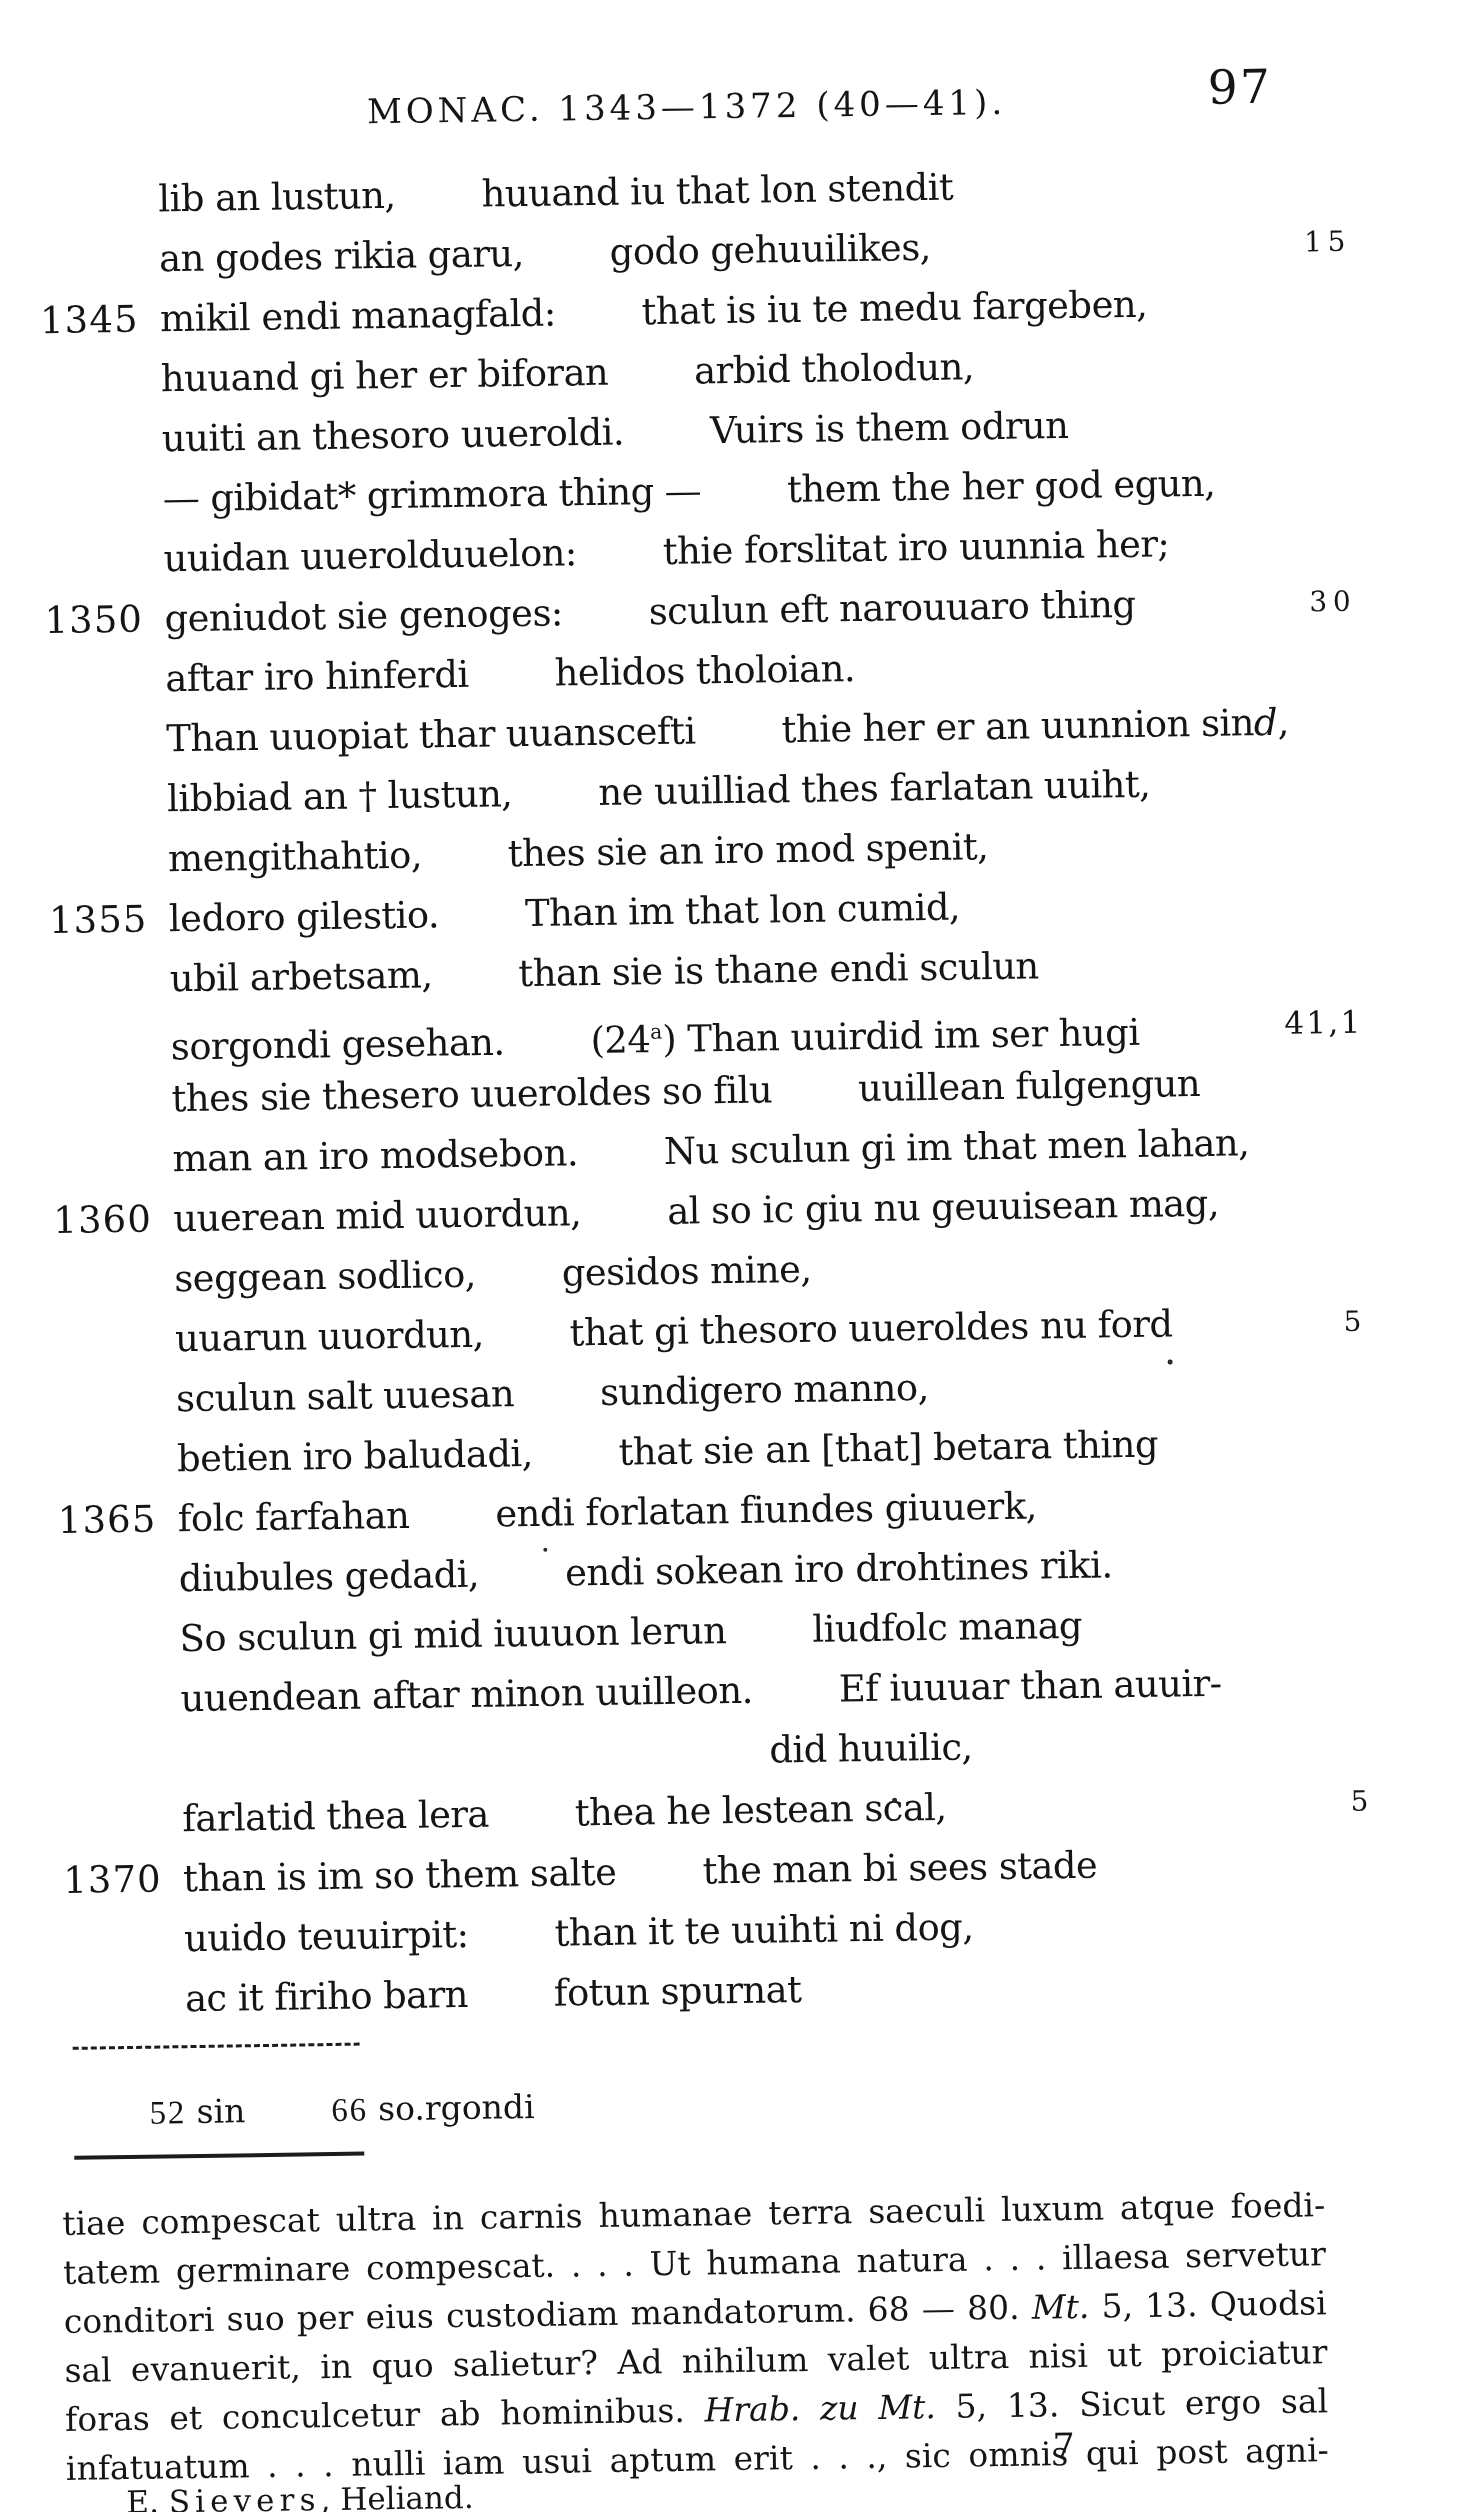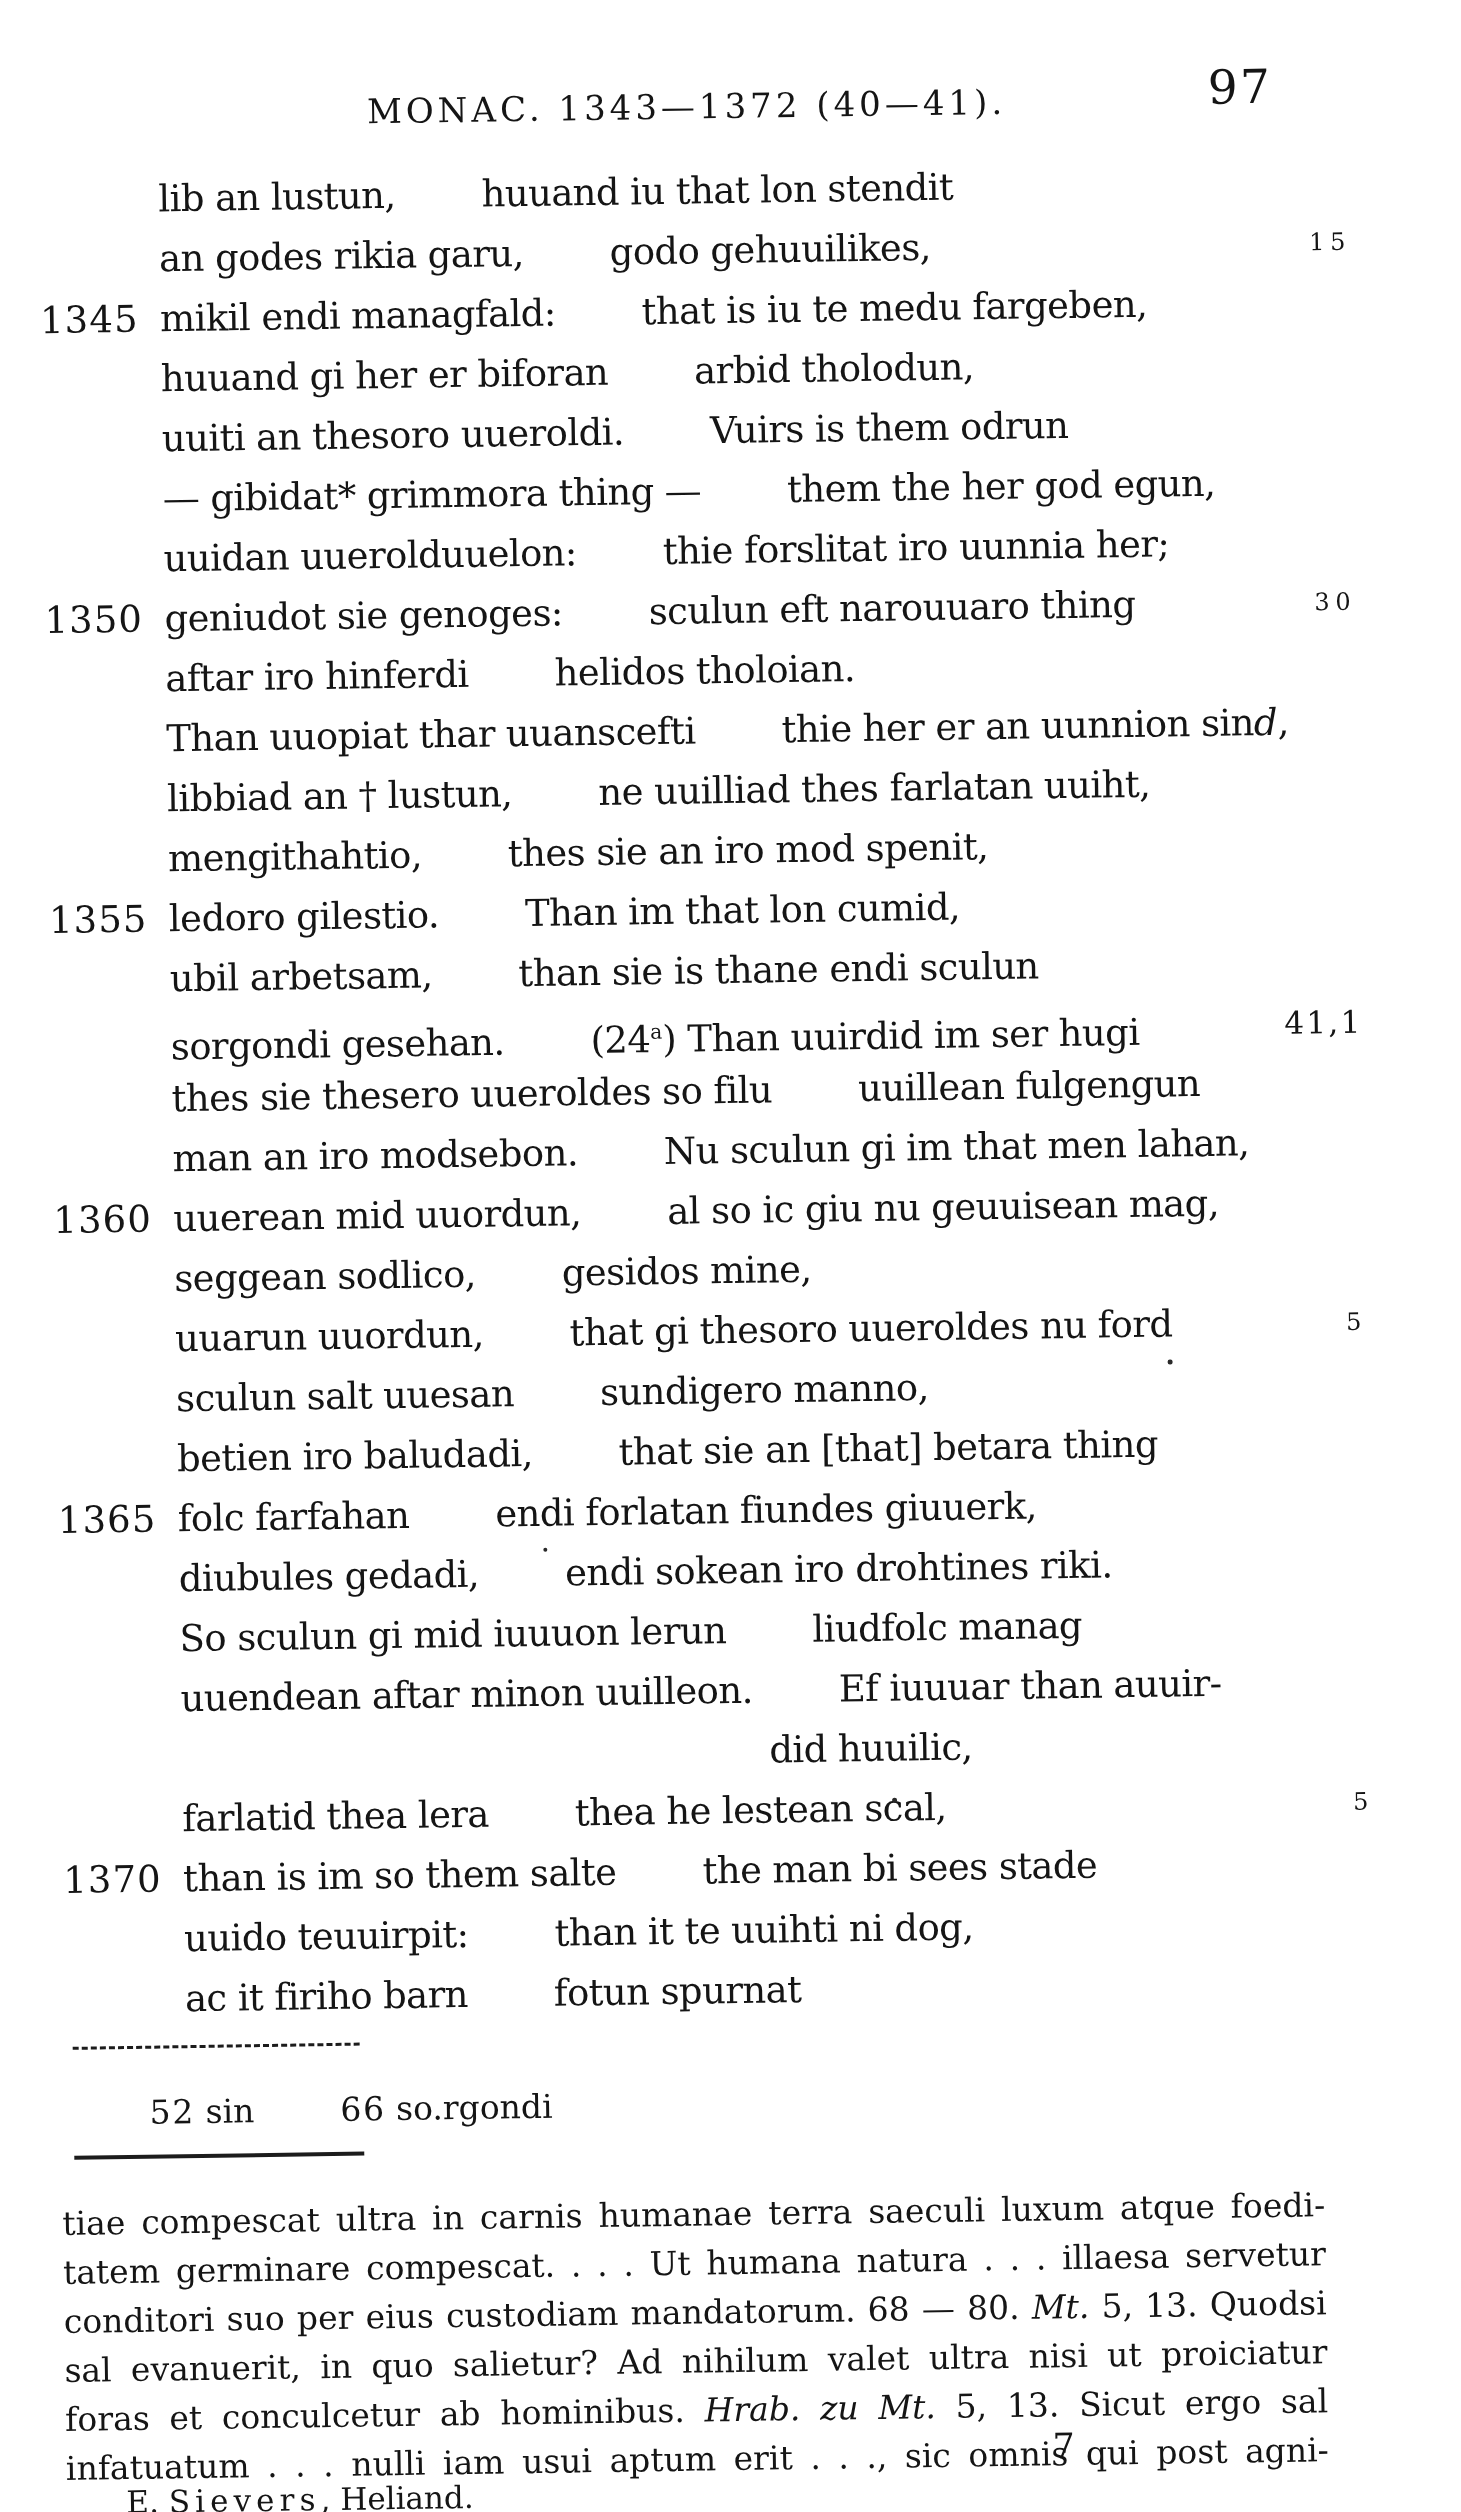--- a/index.html
+++ b/index.html
@@ -24,37 +24,37 @@
   .verse{position:absolute;top:161px;left:0;width:1462px;}
   .vline{
     position:relative;height:60px;line-height:60px;
     padding-left:174px;font-size:37px;letter-spacing:-0.6px;white-space:nowrap;
   }
   .vline.indent{padding-left:762px;}
   .lnum{position:absolute;left:54px;letter-spacing:1.1px;}
   .halfgap{display:inline-block;width:86px;}
   .mnum{
     position:absolute;right:96px;top:0;
-    font-size:24px;letter-spacing:5.7px;line-height:60px;
+    font-size:28px;letter-spacing:5.7px;line-height:60px;
   }
   .mnum.big{font-size:31px;letter-spacing:2.3px;}
   .vline em, .commentary em{font-style:italic;letter-spacing:0;}
   .vsup{font-size:0.55em;vertical-align:super;letter-spacing:0;}
   .rule{
     position:absolute;left:61px;height:0;
     border-top:3.4px dashed #1c1c1c;
   }
   .rule.top{top:2037px;width:287px;}
   .rule.bottom{top:2146px;width:290px;border-top-style:solid;border-top-width:4px;}
   .variants{
     position:absolute;top:2084px;left:137px;
     font-size:33px;white-space:nowrap;
   }
   .vargap{display:inline-block;width:86px;}
-  .var-entry .num{letter-spacing:1.7px;}
+  .var-entry .num{letter-spacing:1.7px;font-family:Liberation Serif, serif;}
   .commentary{
     position:absolute;top:2189px;left:48px;width:1263px;
     font-size:33px;
   }
   .cline{
     line-height:49px;text-align:justify;text-align-last:justify;
     white-space:normal;
   }
   .imprint{
     position:absolute;top:2475px;left:108px;

